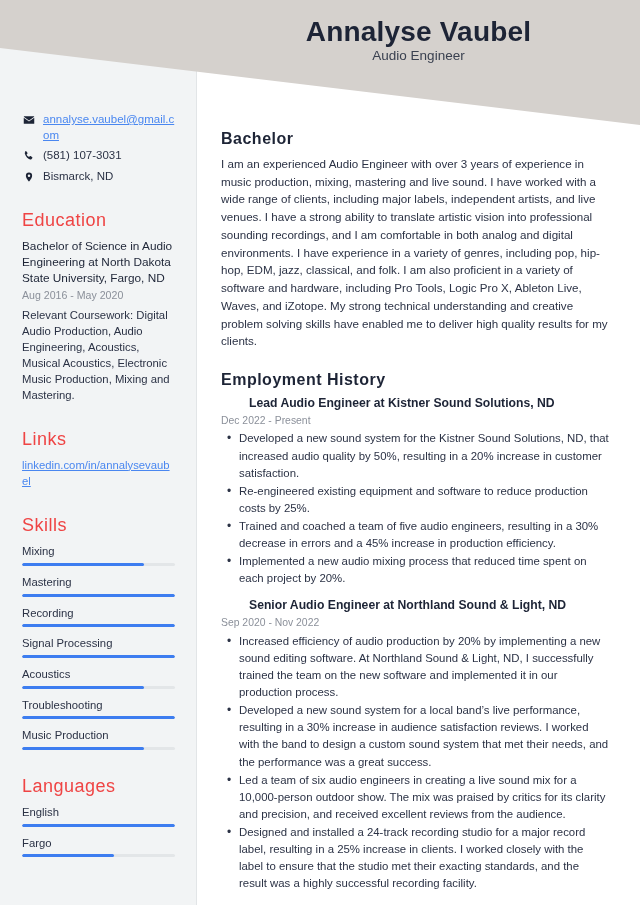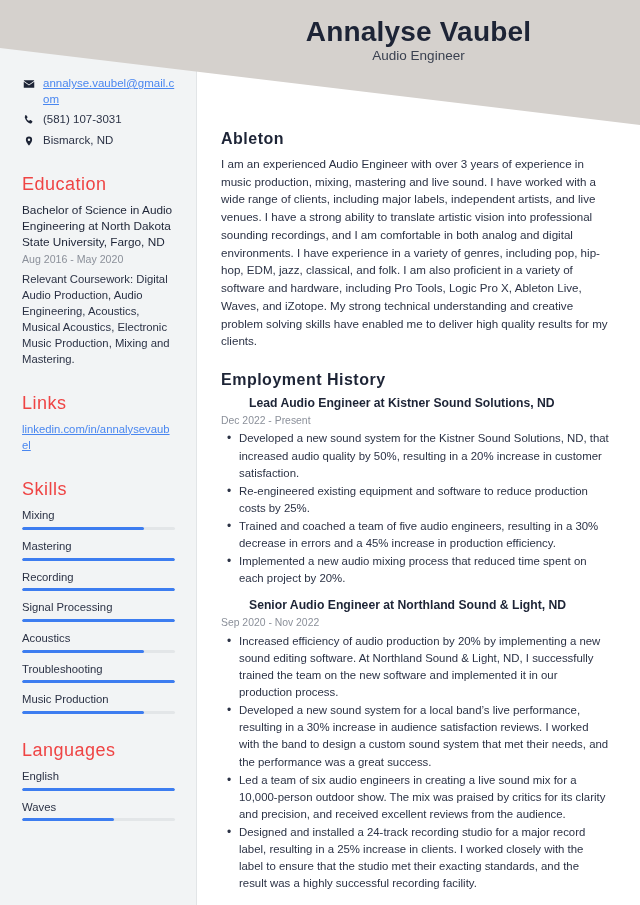--- a/index.html
+++ b/index.html
@@ -61,21 +61,21 @@
     color: #3a4150;
     margin-top: 0;
     line-height: 1.2;
   }
 
   
   #sidebar-content {
     position: absolute;
     left: 0; top: 0;
     width: 197px;
-    padding: 76px 22px 0 22px;
+    padding: 112px 22px 0 22px;
     z-index: 5;
   }
 
   .contact-row {
     display: flex;
     align-items: flex-start;
     gap: 8px;
     margin-bottom: 5px;
     font-size: 11.5px;
     color: #2b3245;
@@ -324,33 +324,33 @@
 
     <div class="side-h">Languages</div>
     <div id="languages-list">
         <div class="skill">
           <div class="skill-label">English</div>
           <div class="skill-track">
             <div class="skill-fill" style="width:100%"></div>
           </div>
         </div>
         <div class="skill">
-          <div class="skill-label">Waves</div>
+          <div class="skill-label">Fargo</div>
           <div class="skill-track">
             <div class="skill-fill" style="width:60%"></div>
           </div>
         </div>
       </div>
 
   </div>
 
   <div id="main">
 
     <div class="section">
-      <div class="main-h">Ableton</div>
+      <div class="main-h">Bachelor</div>
       <div class="body-p">I am an experienced Audio Engineer with over 3 years of experience in music production, mixing, mastering and live sound. I have worked with a wide range of clients, including major labels, independent artists, and live venues. I have a strong ability to translate artistic vision into professional sounding recordings, and I am comfortable in both analog and digital environments. I have experience in a variety of genres, including pop, hip-hop, EDM, jazz, classical, and folk. I am also proficient in a variety of software and hardware, including Pro Tools, Logic Pro X, Ableton Live, Waves, and iZotope. My strong technical understanding and creative problem solving skills have enabled me to deliver high quality results for my clients.</div>
     </div>
 
     <div class="section">
       <div class="main-h">Employment History</div>
       <div id="jobs-list">
           <div class="job">
             <div class="job-title">Lead Audio Engineer at Kistner Sound Solutions, ND</div>
             <div class="job-date">Dec 2022 - Present</div>
             <ul class="bullets">

